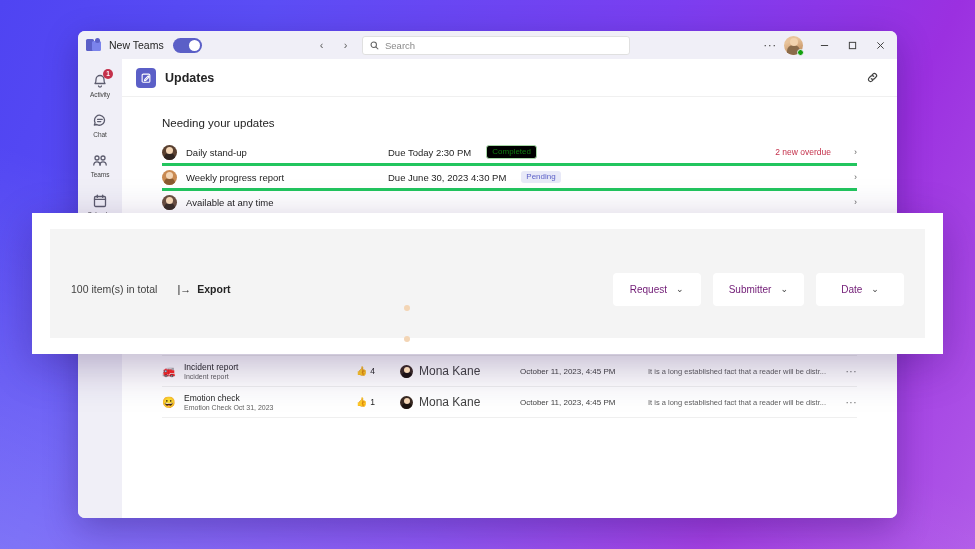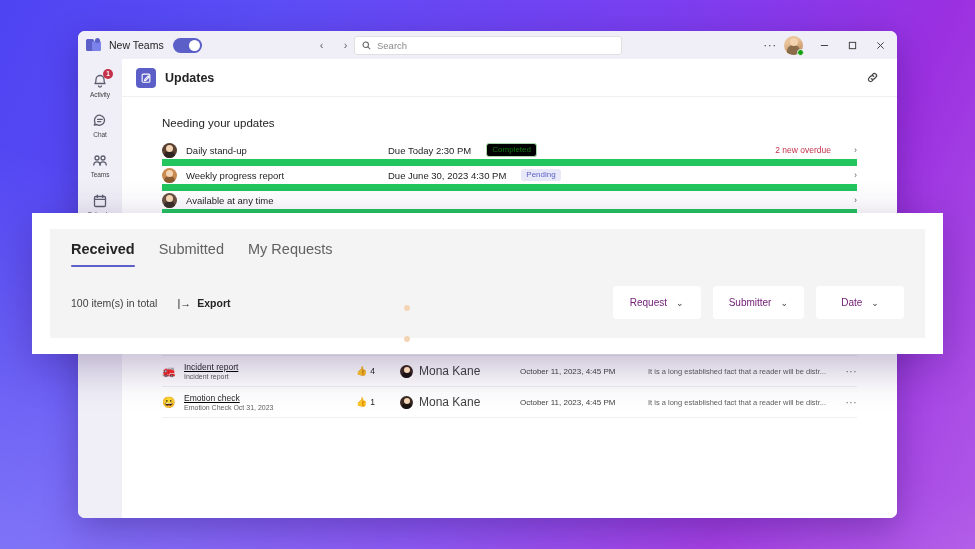--- a/index.html
+++ b/index.html
@@ -68,21 +68,21 @@
   .nav-arrows {
     position: absolute; left: 233px; top: 0; height: 28px;
     display: flex; align-items: center; gap: 3px;
   }
   .nav-arrows .arw {
     width: 21px; height: 21px; border-radius: 3px;
     display: flex; align-items: center; justify-content: center;
     color: #616161; font-size: 11px; cursor: pointer;
   }
   .searchbox {
-    position: absolute; left: 276px; top: 5px;
+    position: absolute; left: 284px; top: 5px;
     width: 268px; height: 19px;
     background: #fff; border: 1px solid #e0e0e0; border-radius: 3px;
     display: flex; align-items: center; padding: 0 7px; cursor: text;
   }
   .searchbox .sicon { width: 9px; height: 9px; flex: 0 0 9px; margin-right: 6px; }
   .searchbox .sicon circle, .searchbox .sicon line { stroke: #616161; fill: none; stroke-width: 1.4; }
   .searchbox .sph { font-size: 9.5px; color: #8a8a8a; }
   .tb-right {
     position: absolute; right: 4px; top: 0; height: 28px;
     display: flex; align-items: center; gap: 2px;
@@ -165,21 +165,21 @@
   .link-icon svg * { stroke: #424242; fill: none; stroke-width: 1.3; stroke-linecap: round; }
 
   .scroll-area { flex: 1; overflow: hidden; padding: 0 0 0 0; position: relative; }
   .section {
     padding: 20px 40px 0 40px;
   }
   .section-title { font-size: 11.5px; color: #242424; margin-bottom: 12px; }
 
   .upd-row {
     height: 25px; display: flex; align-items: center;
-    border-bottom: 7px solid #22c55e; cursor: pointer;
+    border-bottom: 3px solid #22c55e; cursor: pointer;
     font-size: 9.5px; color: #242424;
   }
   .upd-row:first-of-type { border-top: 1px solid #f0f0f0; }
   .ur-avatar {
     width: 15px; height: 15px; border-radius: 50%; flex: 0 0 15px;
     margin-right: 9px; position: relative; overflow: hidden;
   }
   .ur-avatar::before {
     content:""; position: absolute; left: 4px; top: 2px;
     width: 7px; height: 7px; border-radius: 50%; background: #f3d5b5; z-index:2;
@@ -202,21 +202,21 @@
   .ur-overdue { font-size: 8.5px; color: #c4314b; margin-right: 16px; margin-left: 16px; }
   .ur-chev { color: #616161; font-size: 9px; width: 10px; text-align: right; }
 
   
   .list-area { padding: 0 40px; margin-top: 6px; }
   .list-row {
     height: 31px; display: flex; align-items: center;
     border-bottom: 1px solid #efefef; font-size: 8px; cursor: pointer;
   }
   .lr-emoji { width: 22px; flex: 0 0 22px; font-size: 11px; line-height: 1; }
-  .lr-titles { width: 172px; flex: 0 0 172px; overflow: hidden; text-decoration: underline; }
+  .lr-titles { width: 172px; flex: 0 0 172px; overflow: hidden; }
   .lr-t1 { font-size: 8.5px; color: #242424; white-space: nowrap; }
   .lr-t2 { font-size: 7px; color: #616161; white-space: nowrap; margin-top: 1px; }
   .lr-likes { width: 44px; flex: 0 0 44px; display: flex; align-items: center; gap: 3px; }
   .lr-likes .thumb { font-size: 9px; }
   .lr-likes .cnt { font-size: 8.5px; color: #242424; }
   .lr-person { width: 120px; flex: 0 0 120px; display: flex; align-items: center; gap: 6px; }
   .lr-av { width: 13px; height: 13px; border-radius: 50%; flex: 0 0 13px; position: relative; overflow: hidden; }
   .lr-av::before { content:""; position:absolute; left:3.5px; top:2px; width:6px; height:6px; border-radius:50%; background:#f3d5b5; z-index:2; }
   .lr-av::after { content:""; position:absolute; left:1.5px; top:7px; width:10px; height:8px; border-radius:4px 4px 1px 1px; }
   .pav-a { background:#4a3a2a; } .pav-a::after { background:#241c16; }
@@ -504,31 +504,20 @@
             <div class="lr-more">···</div>
           </div>
         </div>
       </div>
     </div>
   </div>
 </div>
 
 <div class="overlay">
   <div class="overlay-inner">
-    <div class="tabs">
-      <div class="tab active">
-        <span class="tab-label">Received</span>
-      </div>
-      <div class="tab">
-        <span class="tab-label">Submitted</span>
-      </div>
-      <div class="tab">
-        <span class="tab-label">My Requests</span>
-      </div>
-    </div>
 
     <div class="ov-bottom">
       <div class="count-text">100 item(s) in total</div>
       <div class="export-btn">
         <span class="eico">|→</span>
         <span class="elbl">Export</span>
       </div>
       <div class="ov-spacer"></div>
       <div class="filters">
         <div class="filter-btn">

